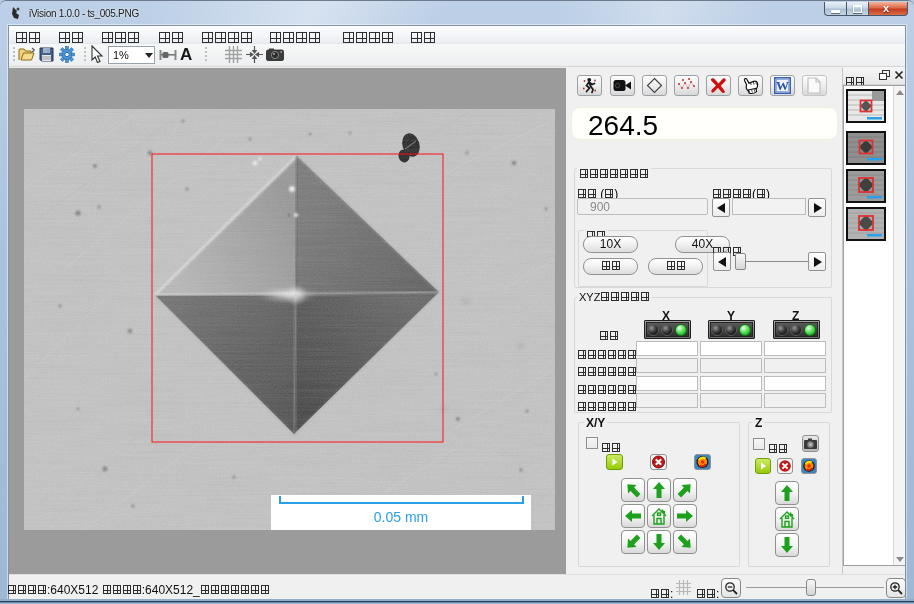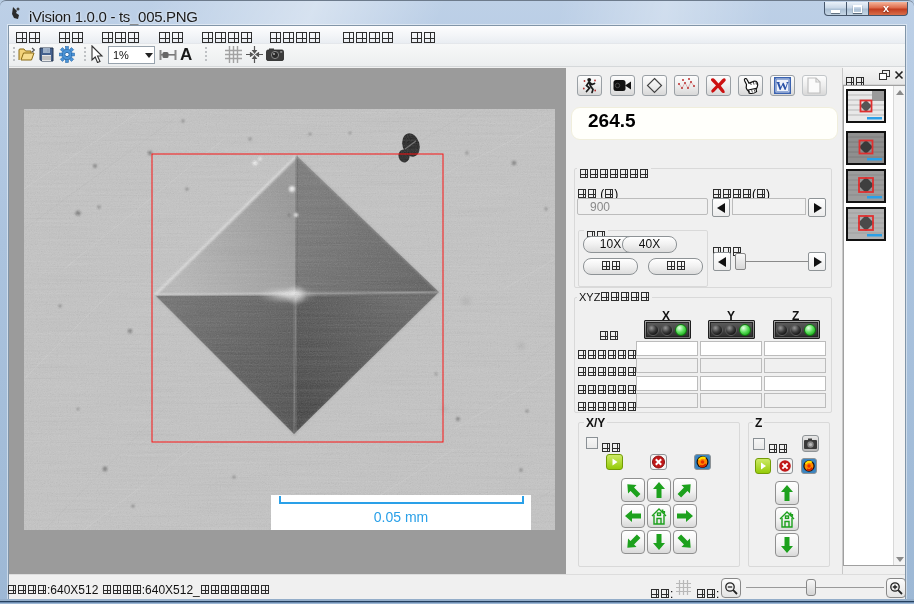--- a/index.html
+++ b/index.html
@@ -4,21 +4,21 @@
 *{margin:0;padding:0;box-sizing:border-box}
 html,body{width:914px;height:604px;overflow:hidden;background:#b6cbe2;
 font-family:"Liberation Sans",sans-serif;}
 .abs{position:absolute}
 #win{position:absolute;left:0;top:0;width:914px;height:604px;
 background:linear-gradient(180deg,#bdd0e7 0,#abc3de 40%,#9db8d5 100%);
 border-radius:6px 6px 0 0;overflow:hidden;border-top:1px solid #6d7b8c;}
 
 #sheen1{left:150px;top:0;width:360px;height:25px;
 background:linear-gradient(115deg,rgba(255,255,255,0) 0,rgba(255,255,255,.4) 45%,rgba(255,255,255,0) 80%);}
-#titletext{left:29px;top:7px;font-size:15px;letter-spacing:-0.3px;color:#1b1b1b;text-shadow:0 0 3px rgba(255,255,255,.9);}
+#titletext{left:29px;top:7px;font-size:10px;letter-spacing:-0.3px;color:#1b1b1b;text-shadow:0 0 3px rgba(255,255,255,.9);}
 
 .wbtn{position:absolute;top:1px;height:14px;border:1px solid #46566b;border-top:none;}
 
 #client{left:8px;top:24px;width:898px;height:575px;background:#f0f0f0;
 border:1px solid #8195a8;outline:1px solid rgba(255,255,255,.45);}
 
 .zh{display:inline-block;width:11px;height:11px;margin:0 1px;position:relative;vertical-align:-1px;}
 .zh::before{content:"";position:absolute;left:0;top:0;right:0;bottom:0;
 border:1px solid #2e2e2e;
 background:
@@ -344,35 +344,35 @@
   <rect x="2.6" y="2.6" width="11.8" height="11.8" fill="#eef2fa" stroke="#6a8ac8" stroke-width=".7"></rect>
   <text x="8.5" y="13" font-family="Liberation Serif, serif" font-size="13" font-weight="bold" fill="#2a52a8" text-anchor="middle">W</text>
  </svg>
  <div class="tbtn" style="left:802px;top:74px;border-color:#c2c6c9"></div>
  <svg class="abs" style="left:807px;top:76px" width="14" height="17" viewBox="0 0 14 17">
   <path d="M1 1 L9 1 L13 5 L13 16 L1 16 Z" fill="#fafafa" stroke="#c0c0c0" stroke-width="1.2"></path>
   <path d="M9 1 L9 5 L13 5" fill="none" stroke="#c0c0c0" stroke-width="1.2"></path>
  </svg>
 
  <div class="abs" style="left:571px;top:106px;width:267px;height:33px;background:#fffffb;border:1px solid #f0eedc;border-radius:9px"></div>
- <div class="abs" style="left:588px;top:109px;font-size:19px;font-weight:bold;color:#000">264.5</div>
+ <div class="abs" style="left:588px;top:109px;font-size:28px;font-weight:normal;color:#000">264.5</div>
 
  <div class="gbox" style="left:574px;top:167px;width:258px;height:120px"></div>
  <div class="abs sm" style="left:577px;top:163px;background:#f0f0f0;padding:0 2px"><span class="zh"></span><span class="zh"></span><span class="zh"></span><span class="zh"></span><span class="zh"></span><span class="zh"></span><span class="zh"></span></div>
  <div class="abs sm" style="left:577px;top:183px"><span class="zh"></span><span class="zh"></span><span style="font-size:12px"> (</span><span class="zh"></span><span style="font-size:12px">)</span></div>
  <div class="field dis" style="left:577px;top:197px;width:131px;height:17px;border-radius:2px"></div>
  <div class="abs txt" style="left:590px;top:199px;color:#8a8a8a">900</div>
  <div class="abs sm" style="left:712px;top:183px"><span class="zh"></span><span class="zh"></span><span class="zh"></span><span class="zh"></span><span style="font-size:12px">(</span><span class="zh"></span><span style="font-size:12px">)</span></div>
  <div class="arrbtn al" style="left:712px;top:197px"></div>
  <div class="field" style="left:732px;top:197px;width:74px;height:17px;background:#f2f2f2"></div>
  <div class="arrbtn ar" style="left:808px;top:197px"></div>
  <div class="gbox" style="left:578px;top:229px;width:130px;height:57px"></div>
  <div class="abs sm" style="left:584px;top:225px;background:#f0f0f0;padding:0 2px"><span class="zh"></span><span class="zh"></span></div>
  <div class="mfcbtn" style="left:583px;top:235px">10X</div>
- <div class="mfcbtn" style="left:622px;top:235px">40X</div>
+ <div class="mfcbtn" style="left:675px;top:235px">40X</div>
  <div class="mfcbtn sm" style="left:583px;top:257px"><span class="zh" style="margin-top:2px"></span><span class="zh" style="margin-top:2px"></span></div>
  <div class="mfcbtn sm" style="left:648px;top:257px"><span class="zh" style="margin-top:2px"></span><span class="zh" style="margin-top:2px"></span></div>
  <div class="abs sm" style="left:712px;top:241px"><span class="zh"></span><span class="zh"></span><span class="zh"></span></div>
  <div class="arrbtn al" style="left:713px;top:251px"></div>
  <div class="abs" style="left:737px;top:260px;width:72px;height:1px;background:#8a8a8a"></div>
  <div class="abs" style="left:735px;top:252px;width:11px;height:17px;background:linear-gradient(180deg,#f8f8f8,#d8d8d8);border:1px solid #888;border-radius:2px"></div>
  <div class="arrbtn ar" style="left:808px;top:251px"></div>
 
  <div class="gbox" style="left:574px;top:296px;width:258px;height:116px"></div>
  <div class="abs sm" style="left:577px;top:290px;background:#f0f0f0;padding:0 2px;font-size:11px;color:#111">XYZ<span class="zh"></span><span class="zh"></span><span class="zh"></span><span class="zh"></span><span class="zh"></span></div>

